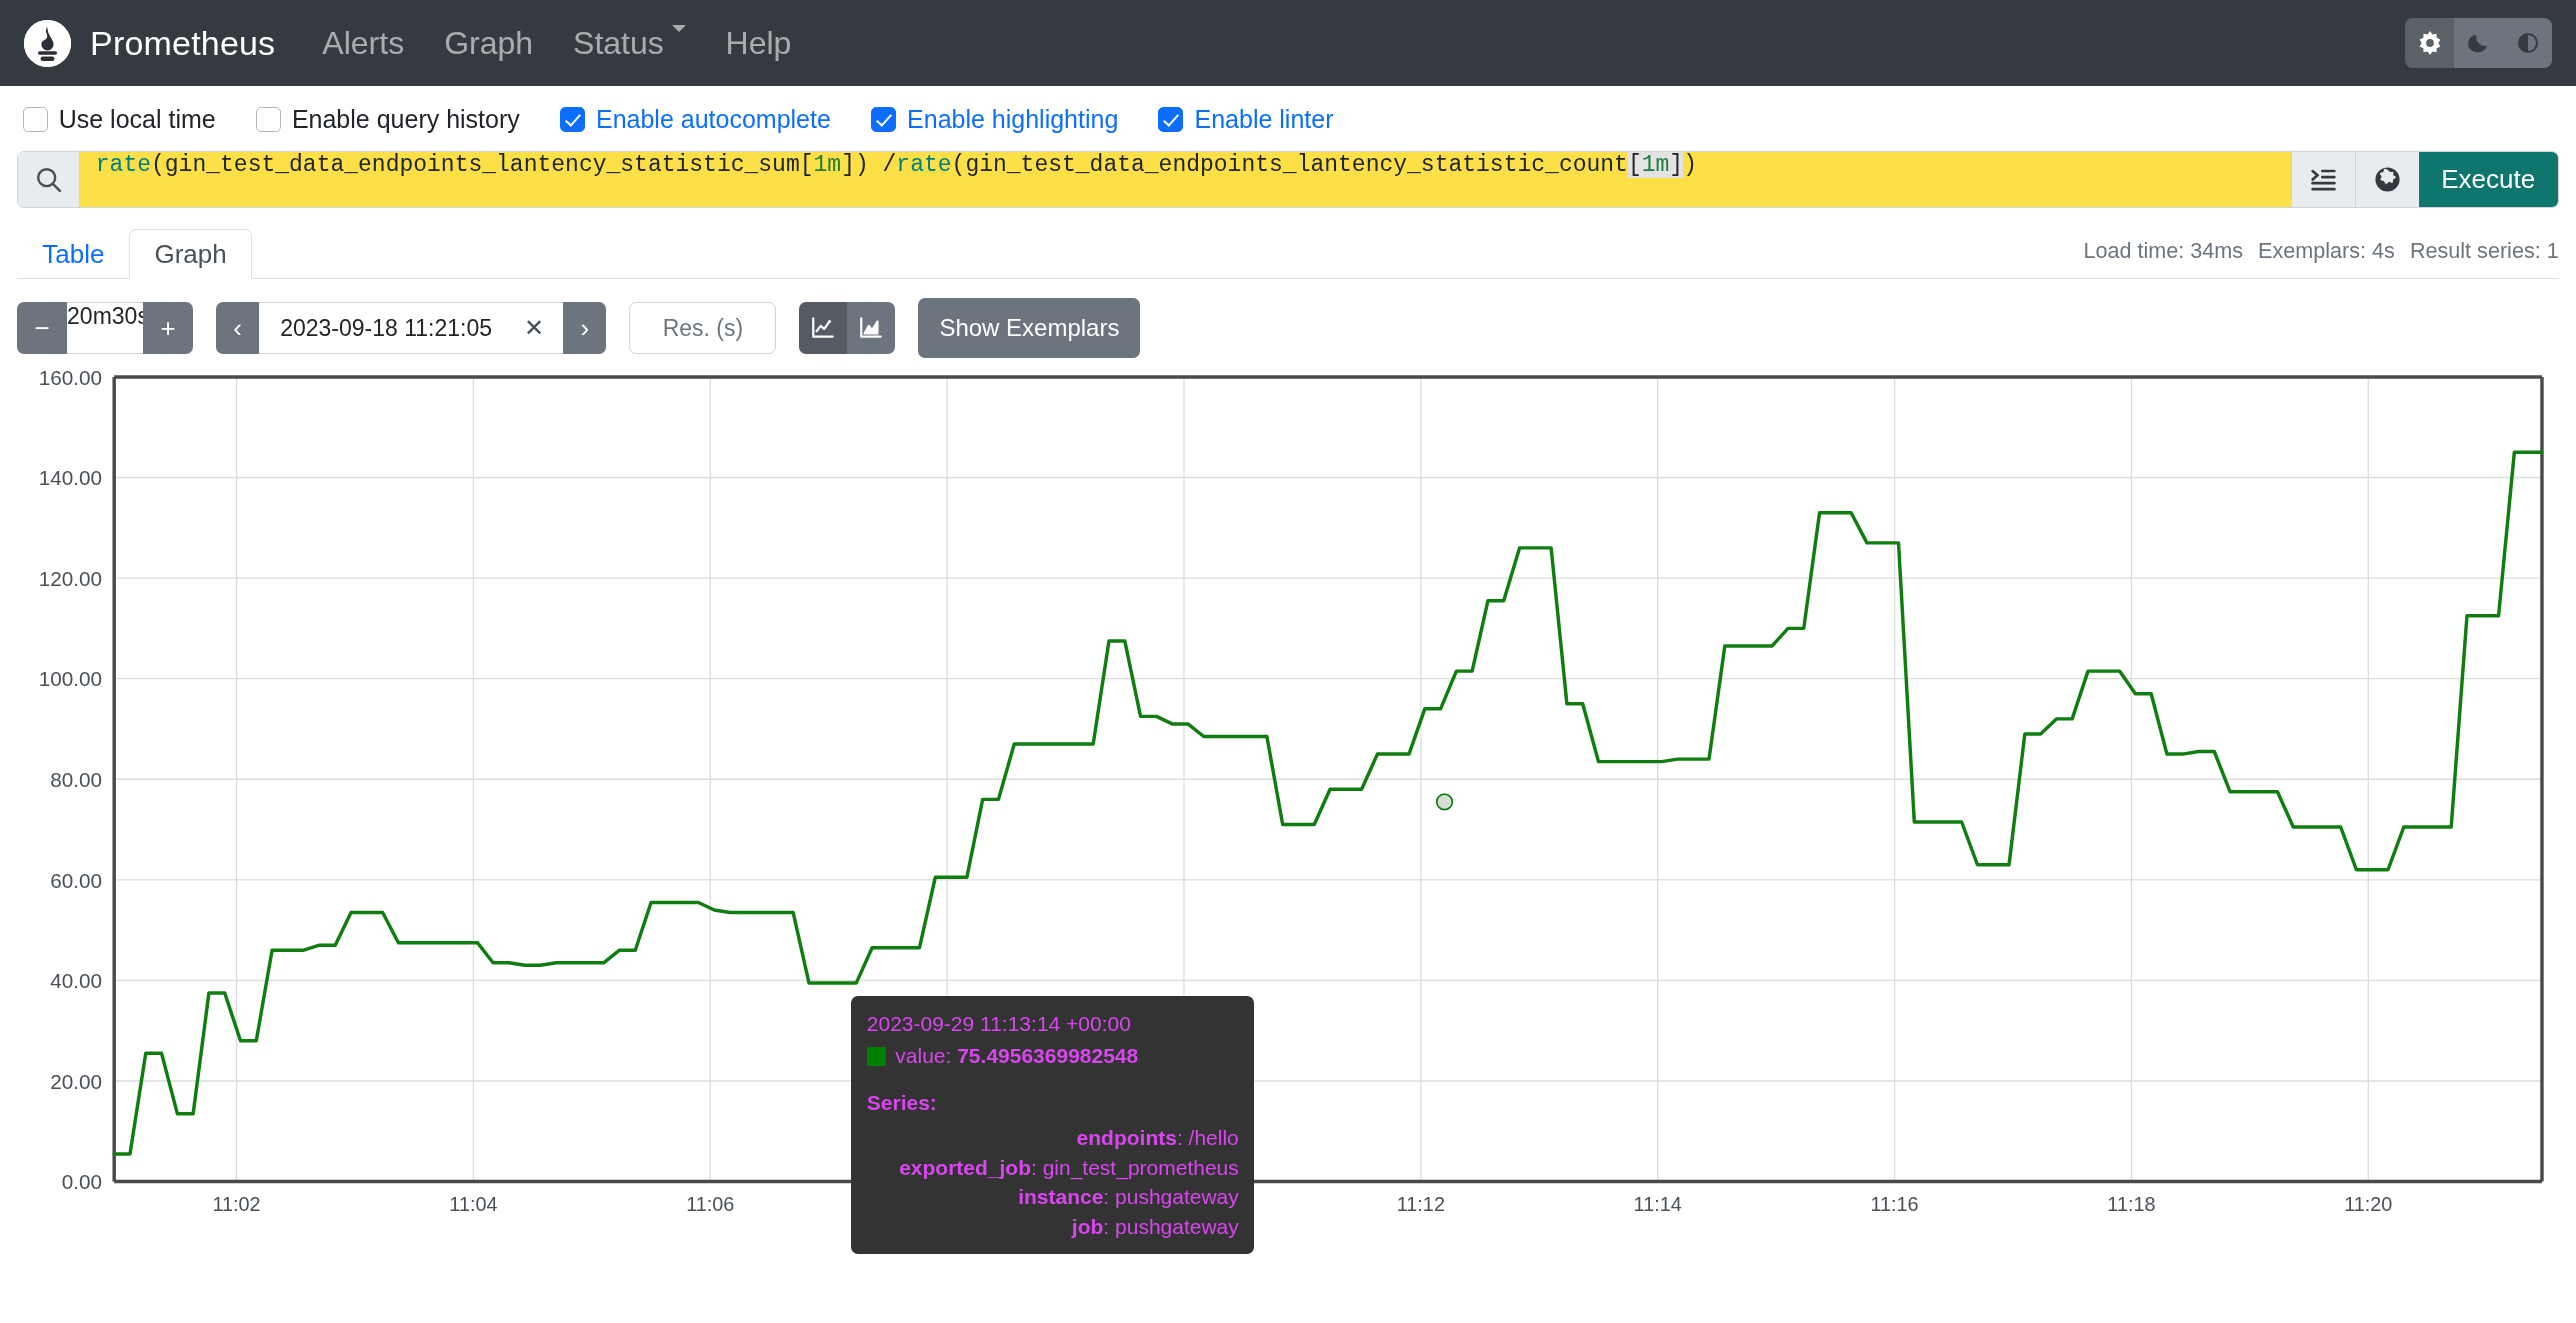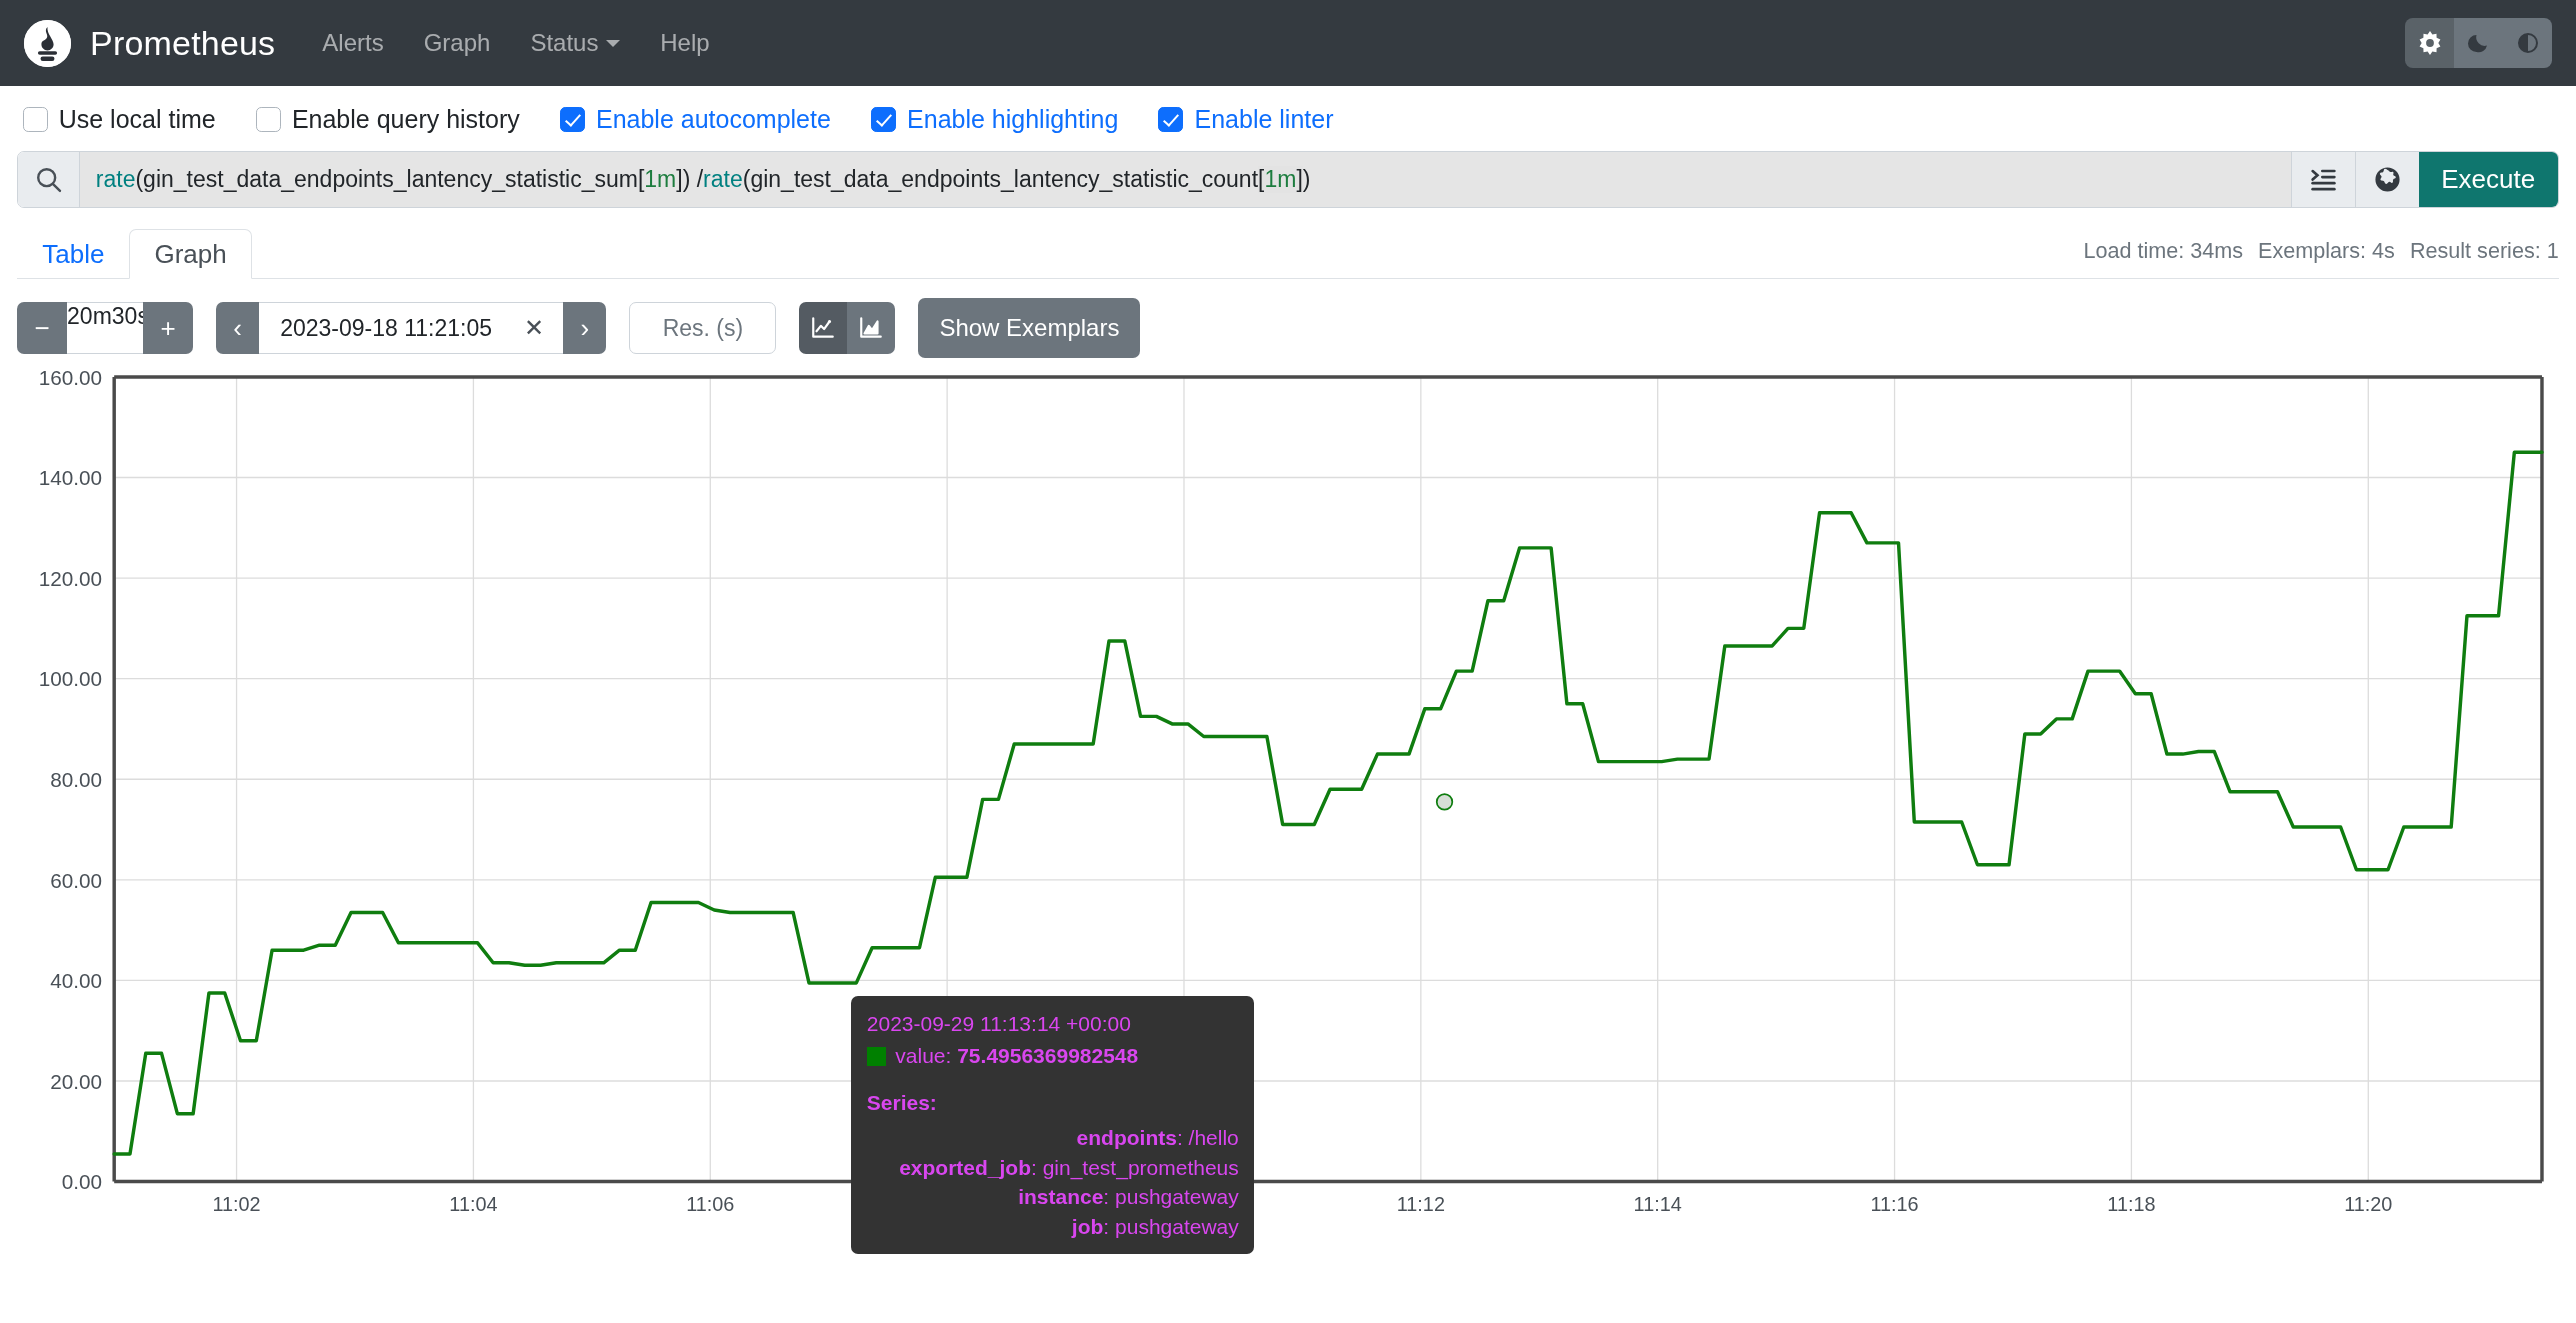--- a/index.html
+++ b/index.html
@@ -28,25 +28,25 @@
     display: flex; align-items: center; justify-content: center;
   }
   .brand-name {
     font-size: 34px;
     font-weight: 400;
     color: #fff;
     letter-spacing: 0.2px;
   }
   .nav-links { display: flex; align-items: center; gap: 40px; margin-left: 47px; }
   .nav-link {
-    font-size: 24px;
+    font-size: 32px;
     color: rgba(255,255,255,.58);
     text-decoration: none;
     cursor: pointer;
-    display: flex; align-items: center; gap: 7.8px;
+    display: flex; align-items: flex-start; gap: 7.8px;
   }
   .caret {
     width: 0; height: 0;
     border-left: 7px solid transparent;
     border-right: 7px solid transparent;
     border-top: 7.8px solid rgba(255,255,255,.58);
     display: inline-block;
   }
   .theme-group {
     margin-left: auto;
@@ -108,28 +108,28 @@
   .q-icon {
     width: 62px;
     background: #e9ecef;
     border-right: 0.9px solid #ced4da;
     display: flex; align-items: center; justify-content: center;
     flex: none;
   }
   .q-input {
     flex: 1 1 auto;
     display: flex;
-    align-items: center;
+    align-items: flex-start;
     padding: 0 15.5px;
-    font-family: Liberation Sans, sans-serif;
+    font-family: Liberation Mono, monospace;
     font-size: 23px;
     color: #212529;
     white-space: nowrap;
     overflow: hidden;
-    background: #e5e5e5;
+    background: #fde047;
   }
   .tok-fn { color: #008080; }
   .tok-dur { color: #1d7d3f; }
   .tok-hl { background: #e3e3e3; }
   .q-btn {
     width: 64px;
     background: #e9ecef;
     border-left: 0.9px solid #ced4da;
     display: flex; align-items: center; justify-content: center;
     cursor: pointer;

